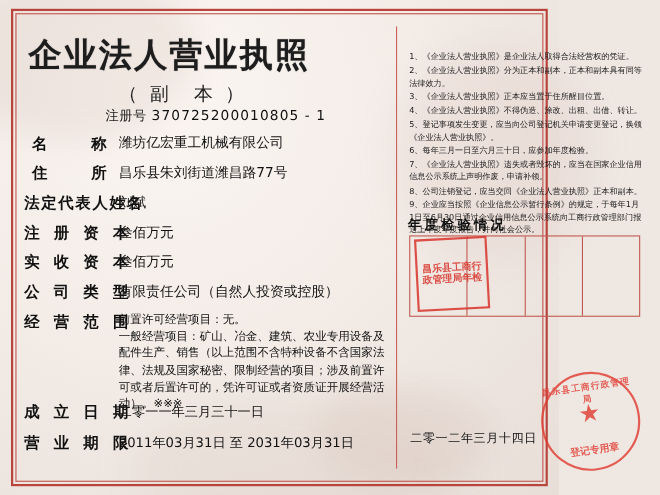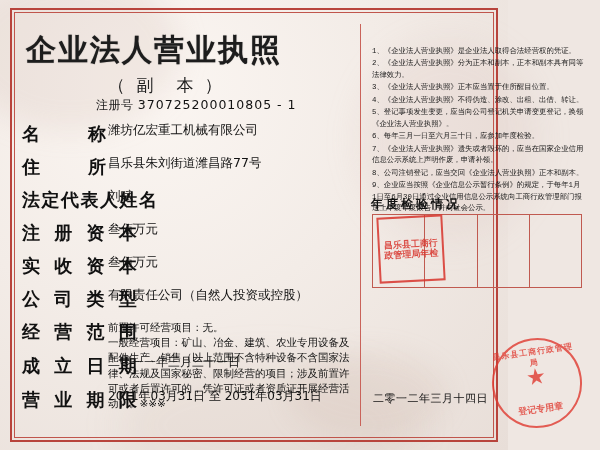--- a/index.html
+++ b/index.html
@@ -48,21 +48,21 @@
     position:absolute;left:96px;top:97px;
     font-size:12px;color:#1b1b1b;letter-spacing:.5px;
   }
   .regno .val{letter-spacing:1px;}
 
   
   .fields{position:absolute;left:22px;top:122px;width:330px;}
   .row{display:flex;align-items:flex-start;margin-bottom:9px;}
   .lbl{
     width:86px;flex:0 0 86px;
-    font-size:18px;color:#111;font-weight:bold;
+    font-size:14px;color:#111;font-weight:bold;
     letter-spacing:4px;
     white-space:nowrap;
     text-align:center;
   }
   .lbl.wide{letter-spacing:1.5px;}
   .val{
     font-size:12.5px;color:#111;line-height:1.35;
     flex:1;
   }
   .scope{line-height:1.45;font-size:10.5px;}
@@ -80,21 +80,21 @@
     background:#c9635a;
   }
 
   
   .notice{position:absolute;left:372px;top:46px;width:212px;}
   .notice-title{
     text-align:center;font-size:13px;font-weight:bold;color:#111;
     letter-spacing:6px;margin-bottom:6px;
   }
   .notice-list{font-size:7.4px;line-height:1.55;color:#1a1a1a;}
-  .notice-list div{margin-bottom:1px;font-family:Liberation Mono, monospace;}
+  .notice-list div{margin-bottom:1px;}
 
   .insp-title{
     position:absolute;left:371px;top:196px;width:212px;text-align:left;
     font-size:12px;font-weight:bold;color:#111;letter-spacing:3px;
   }
   .insp-table{
     position:absolute;left:372px;top:214px;width:210px;height:74px;
     border:1px solid #c05a50;box-sizing:border-box;display:flex;
   }
   .insp-cell{flex:1;border-right:1px solid #c05a50;}

